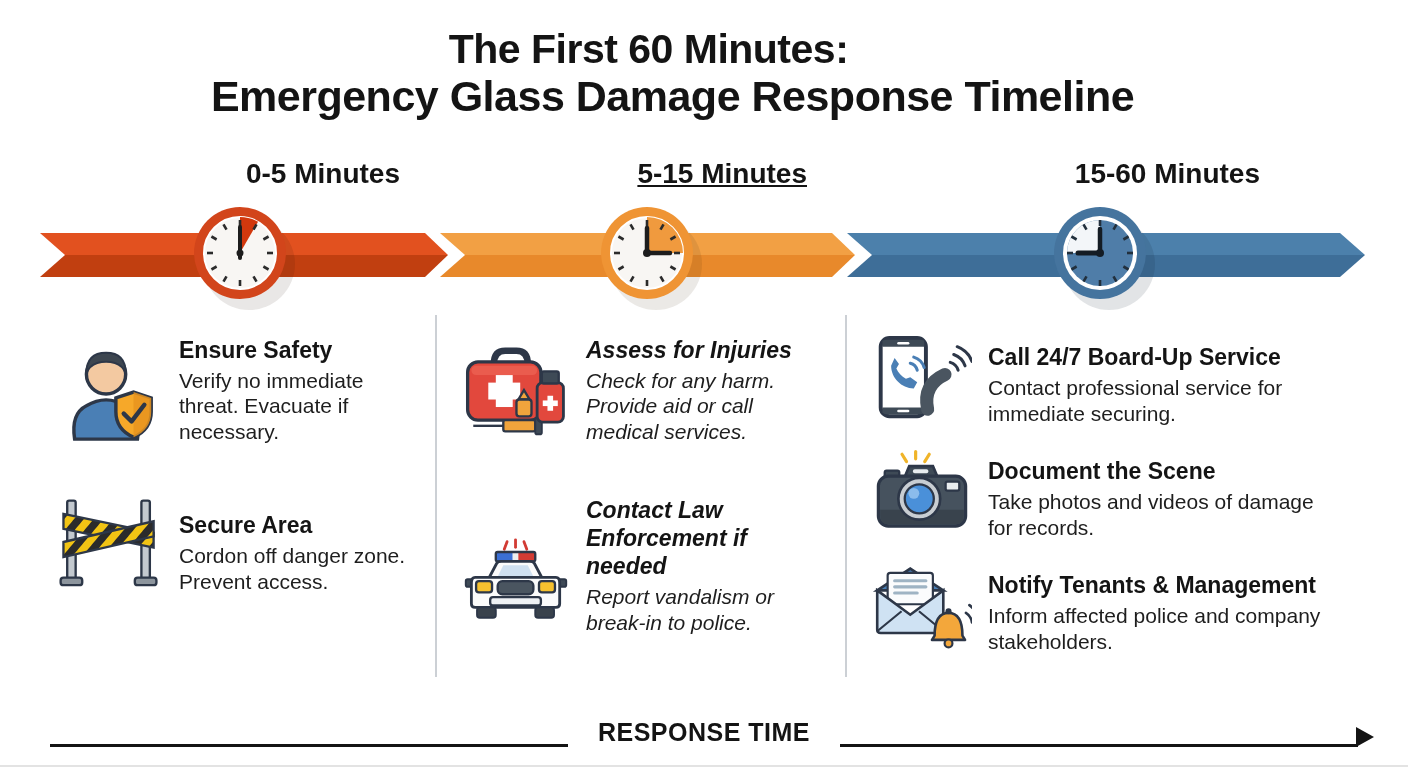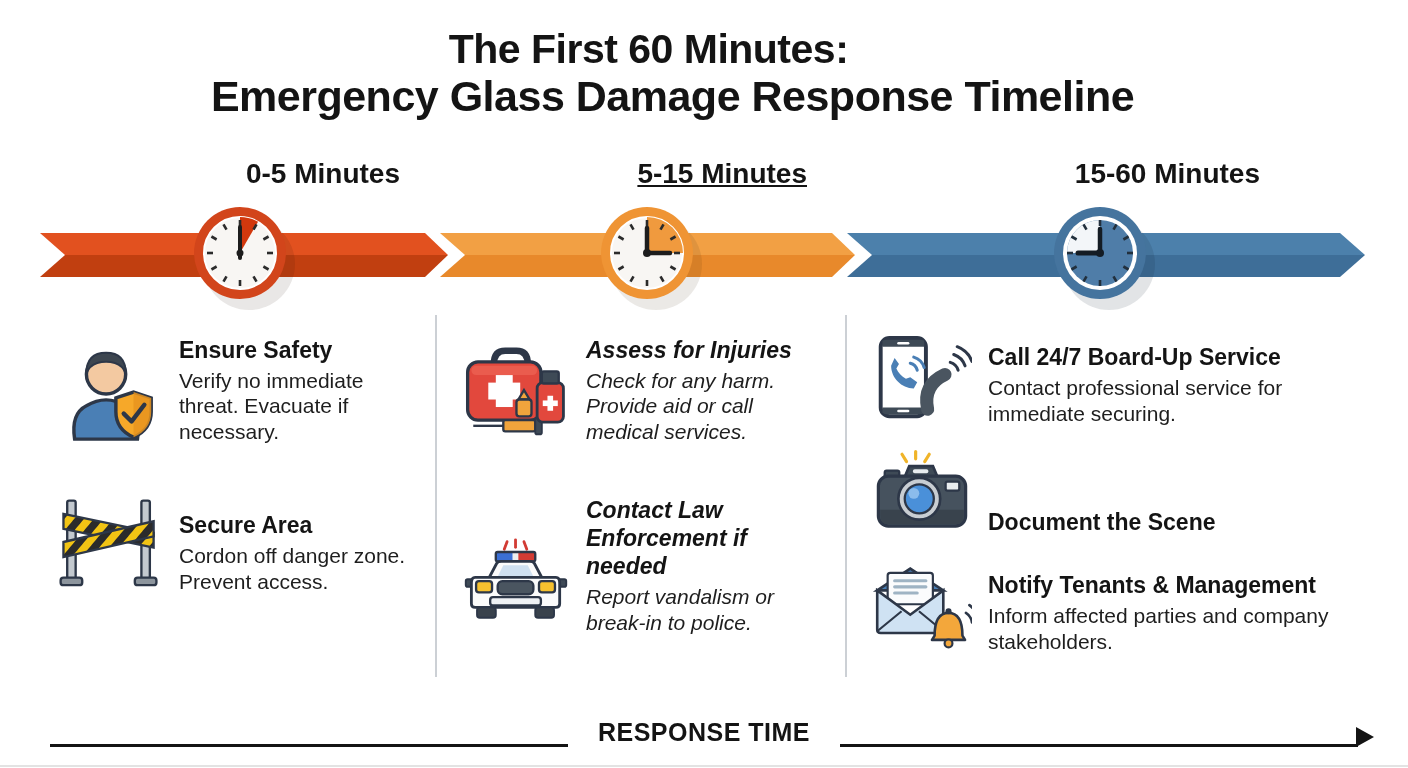--- a/index.html
+++ b/index.html
@@ -265,20 +265,21 @@
         <rect x="45" y="22.5" width="17" height="4.5" rx="2" fill="#E8ECEF"></rect>
         <rect x="7" y="30" width="96" height="55" rx="11" fill="#46525E" stroke="#2d3748" stroke-width="3.5"></rect>
         <path d="M9 67 L101 67 L101 74 Q101 83 92 83 L18 83 Q9 83 9 74 Z" fill="#39434D"></path>
         <circle cx="52" cy="55" r="23" fill="#C8CDD2" stroke="#2d3748" stroke-width="3"></circle>
         <circle cx="52" cy="55" r="16" fill="#4A90D9" stroke="#2d3748" stroke-width="2.5"></circle>
         <circle cx="46" cy="49" r="6" fill="#8BBCEC"></circle>
         <rect x="81" y="36" width="15" height="10" rx="2" fill="#E8ECEF" stroke="#2d3748" stroke-width="2.5"></rect>
       </svg>
       <div class="task-text">
         <div class="task-title">Document the Scene</div>
+        <div class="task-desc">Take photos and videos of damage for records.</div>
       </div>
     </div>
 
     <div class="task">
       <svg class="task-icon" viewBox="0 0 115 100">
         <polygon points="6,32 44,7 82,32" fill="#4A7FB5" stroke="#2d3748" stroke-width="3"></polygon>
         <rect x="18" y="12" width="52" height="36" rx="3" fill="#FBFCFD" stroke="#2d3748" stroke-width="2.5"></rect>
         <g stroke="#9FB4C4" stroke-width="3.5" stroke-linecap="round">
           <line x1="26" y1="21" x2="62" y2="21"></line>
             <line x1="26" y1="28" x2="62" y2="28"></line>
@@ -287,21 +288,21 @@
         <path d="M6 32 L44 60 L82 32 L82 77 Q82 81 78 81 L10 81 Q6 81 6 77 Z" fill="#CFE2F3" stroke="#2d3748" stroke-width="3"></path>
         <path d="M6 79 L34 56 M82 79 L54 56" fill="none" stroke="#2d3748" stroke-width="2.5"></path>
         <path d="M72 84 Q72 58 88 58 Q104 58 104 84 L107 89 L69 89 Z" fill="#F3A73B" stroke="#2d3748" stroke-width="3" stroke-linejoin="round"></path>
         <circle cx="88" cy="56" r="3.5" fill="#2d3748"></circle>
         <circle cx="88" cy="93" r="4.5" fill="#F3A73B" stroke="#2d3748" stroke-width="2.5"></circle>
         <path d="M108 58 a15 15 0 0 1 7 11" fill="none" stroke="#2d3748" stroke-width="3" stroke-linecap="round"></path>
         <path d="M112 49 a23 23 0 0 1 9 15" fill="none" stroke="#2d3748" stroke-width="3" stroke-linecap="round"></path>
       </svg>
       <div class="task-text">
         <div class="task-title">Notify Tenants &amp; Management</div>
-        <div class="task-desc">Inform affected parties and company stakeholders.</div>
+        <div class="task-desc">Inform affected police and company stakeholders.</div>
       </div>
     </div>
   </div>
 </div>
 
 <div class="footer">
   <div class="footer-line"></div>
   <div class="footer-label">RESPONSE TIME</div>
   <div class="footer-line"></div>
   <div class="arrow-head"></div>

